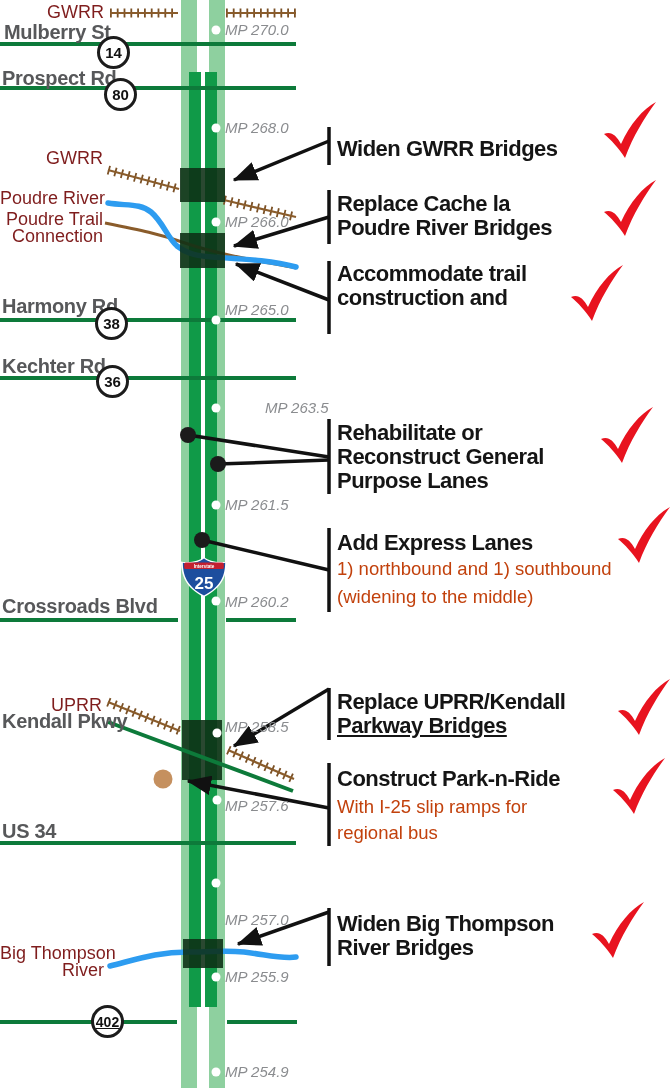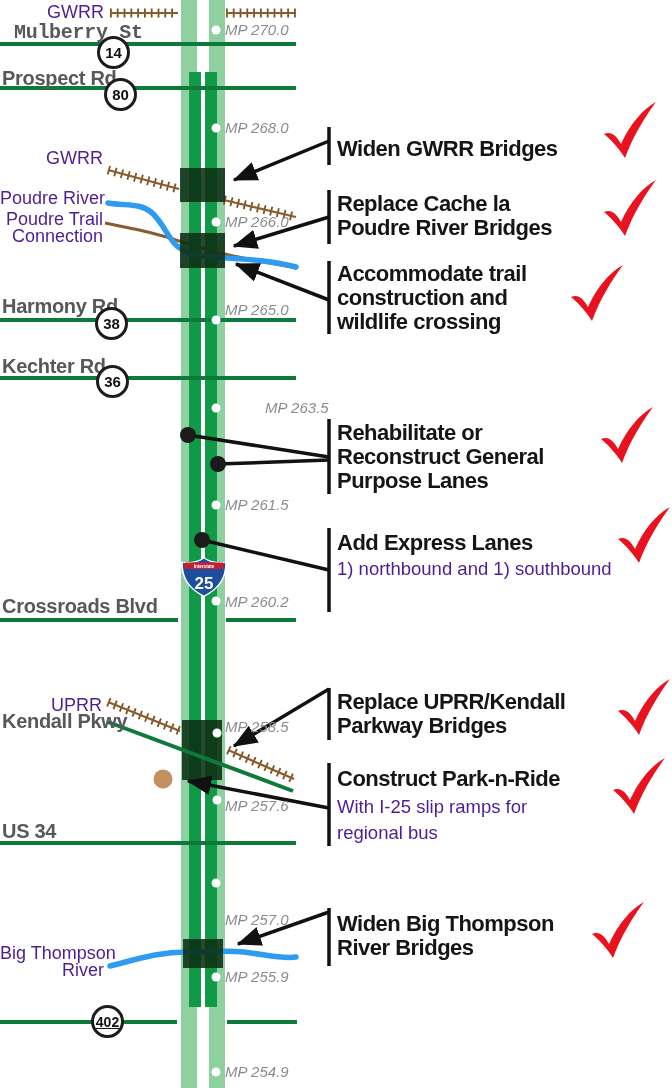--- a/index.html
+++ b/index.html
@@ -2,28 +2,28 @@
 <html><head>
 <meta charset="utf-8">
 <style>
   html,body { margin:0; padding:0; background:#ffffff; }
   .canvas {
     position:relative; width:672px; height:1088px; overflow:hidden;
     background:#ffffff; font-family:"Liberation Sans", sans-serif;
   }
   .canvas svg.layer { position:absolute; left:0; top:0; }
   .street  { position:absolute; font:bold 20px "Liberation Sans",sans-serif; color:#57585a; letter-spacing:-0.3px; white-space:nowrap; z-index:3; }
-  .feature { position:absolute; font:18px "Liberation Sans",sans-serif; color:#4c1d95; text-align:right; white-space:nowrap; z-index:3; }
+  .feature { position:absolute; font:18px "Liberation Sans",sans-serif; color:#7f1d1d; text-align:right; white-space:nowrap; z-index:3; }
   .mp      { position:absolute; left:225px; font:italic 15px "Liberation Sans",sans-serif; color:#8a8c8f; white-space:nowrap; z-index:3; }
   .badge   { position:absolute; width:33px; height:33px; box-sizing:border-box; background:#fff;
              border:3px solid #1c1c1c; border-radius:50%; display:flex; align-items:center; justify-content:center;
              font:bold 15px "Liberation Sans",sans-serif; color:#111; z-index:4; }
   .badge.b402 { font-size:14px;text-decoration:underline; }
   .co-t { position:absolute; left:337px; font:bold 22px "Liberation Sans",sans-serif; color:#151515; letter-spacing:-0.5px; white-space:nowrap; z-index:3; }
-  .co-s { position:absolute; left:337px; font:18.5px "Liberation Sans",sans-serif; color:#4c1d95; white-space:nowrap; z-index:3; }
+  .co-s { position:absolute; left:337px; font:18.5px "Liberation Sans",sans-serif; color:#c2410c; white-space:nowrap; z-index:3; }
 </style>
 </head>
 <body>
 
 <div class="canvas">
 
   <svg class="layer" width="672" height="1088" viewBox="0 0 672 1088">
     <defs>
       <marker id="ah" markerWidth="7" markerHeight="5.6" refX="6.6" refY="2.8" orient="auto" markerUnits="strokeWidth">
         <path d="M0,0 L7,2.8 L0,5.6 Z" fill="#111"></path>
@@ -138,21 +138,21 @@
       <path transform="translate(565,263)" d="M6,34 C13,31 18,35 23,44 C32,24 45,9 58,2 C47,17 35,36 27,58 C20,47 13,40 6,34 Z"></path>
       <path transform="translate(595,405)" d="M6,34 C13,31 18,35 23,44 C32,24 45,9 58,2 C47,17 35,36 27,58 C20,47 13,40 6,34 Z"></path>
       <path transform="translate(612,505)" d="M6,34 C13,31 18,35 23,44 C32,24 45,9 58,2 C47,17 35,36 27,58 C20,47 13,40 6,34 Z"></path>
       <path transform="translate(612,677)" d="M6,34 C13,31 18,35 23,44 C32,24 45,9 58,2 C47,17 35,36 27,58 C20,47 13,40 6,34 Z"></path>
       <path transform="translate(607,756)" d="M6,34 C13,31 18,35 23,44 C32,24 45,9 58,2 C47,17 35,36 27,58 C20,47 13,40 6,34 Z"></path>
       <path transform="translate(586,900)" d="M6,34 C13,31 18,35 23,44 C32,24 45,9 58,2 C47,17 35,36 27,58 C20,47 13,40 6,34 Z"></path>
     </g>
   </svg>
 
   <div class="feature" style="left:40px; top:2px; width:64px;">GWRR</div>
-  <div class="street" style="left:14px; top:21px;font-family:Liberation Mono, monospace;">Mulberry St</div>
+  <div class="street" style="left:4px; top:21px;">Mulberry St</div>
   <div class="badge" style="left:97px; top:36px;">14</div>
   <div class="street" style="left:2px; top:67px;">Prospect Rd</div>
   <div class="badge" style="left:104px; top:78px;">80</div>
   <div class="feature" style="left:38px; top:148px; width:65px;">GWRR</div>
   <div class="feature" style="left:0px; top:188px; width:103px;">Poudre River</div>
   <div class="feature" style="left:0px; top:209px; width:103px;">Poudre Trail</div>
   <div class="feature" style="left:0px; top:226px; width:103px;">Connection</div>
   <div class="street" style="left:2px; top:295px;">Harmony Rd</div>
   <div class="badge" style="left:95px; top:307px;">38</div>
   <div class="street" style="left:2px; top:355px;">Kechter Rd</div>
@@ -178,31 +178,31 @@
   <div class="mp" style="top:968px;text-align:right;">MP 255.9</div>
   <div class="mp" style="top:1063px;">MP 254.9</div>
 
   <div class="co-t" style="top:191px;">Replace Cache la</div>
 
   <div class="co-t" style="top:136px;">Widen GWRR Bridges</div>
   <div class="co-t" style="top:215px;">Poudre River Bridges</div>
 
   <div class="co-t" style="top:261px;">Accommodate trail</div>
   <div class="co-t" style="top:285px;text-align:right;">construction and</div>
-  <div class="co-t" style="top:309px;">wildlife crossing</div>
 
   <div class="co-t" style="top:420px;">Rehabilitate or</div>
   <div class="co-t" style="top:468px;">Purpose Lanes</div>
   <div class="co-t" style="top:444px;">Reconstruct General</div>
 
   <div class="co-t" style="top:530px;">Add Express Lanes</div>
   <div class="co-s" style="top:558px;">1) northbound and 1) southbound</div>
+  <div class="co-s" style="top:586px;">(widening to the middle)</div>
 
   <div class="co-t" style="top:689px;">Replace UPRR/Kendall</div>
-  <div class="co-t" style="top:713px;">Parkway Bridges</div>
+  <div class="co-t" style="top:713px;text-decoration:underline;">Parkway Bridges</div>
 
   <div class="co-t" style="top:766px;">Construct Park-n-Ride</div>
   <div class="co-s" style="top:796px;">With I-25 slip ramps for</div>
   <div class="co-s" style="top:822px;">regional bus</div>
 
   <div class="co-t" style="top:911px;">Widen Big Thompson</div>
   <div class="co-t" style="top:935px;">River Bridges</div>
 
 </div>
 

